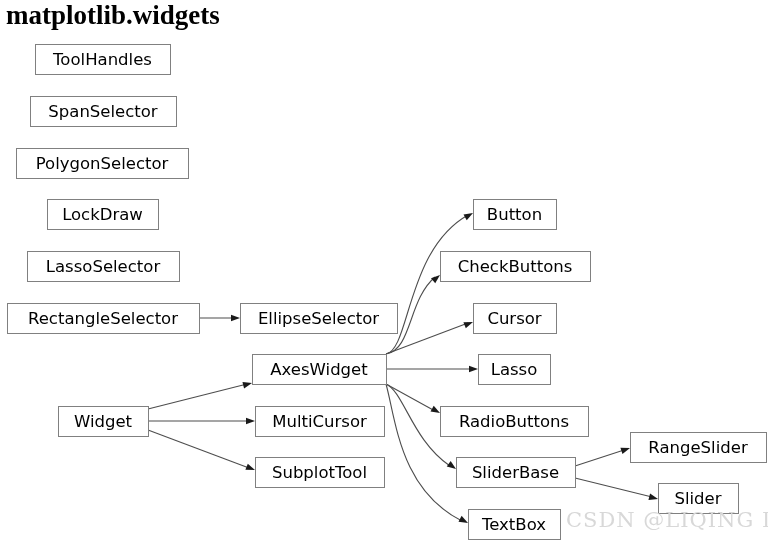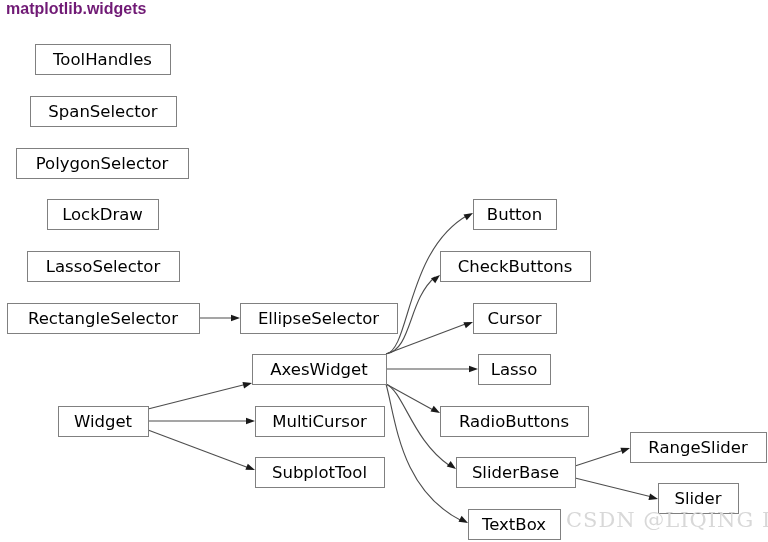--- a/index.html
+++ b/index.html
@@ -12,24 +12,24 @@
     width: 768px;
     height: 542px;
     background: #ffffff;
     overflow: hidden;
     font-family: "DejaVu Sans", sans-serif;
   }
   #title {
     position: absolute;
     left: 6px;
     top: 0px;
-    font-family: Liberation Sans, sans-serif;
-    font-size: 16px;
+    font-family: Liberation Serif, serif;
+    font-size: 27px;
     font-weight: bold;
-    color: #701a75;
+    color: #000000;
     letter-spacing: 0px;
     white-space: nowrap;
   }
   #diagram {
     position: absolute;
     left: 0;
     top: 0;
     width: 768px;
     height: 542px;
   }

